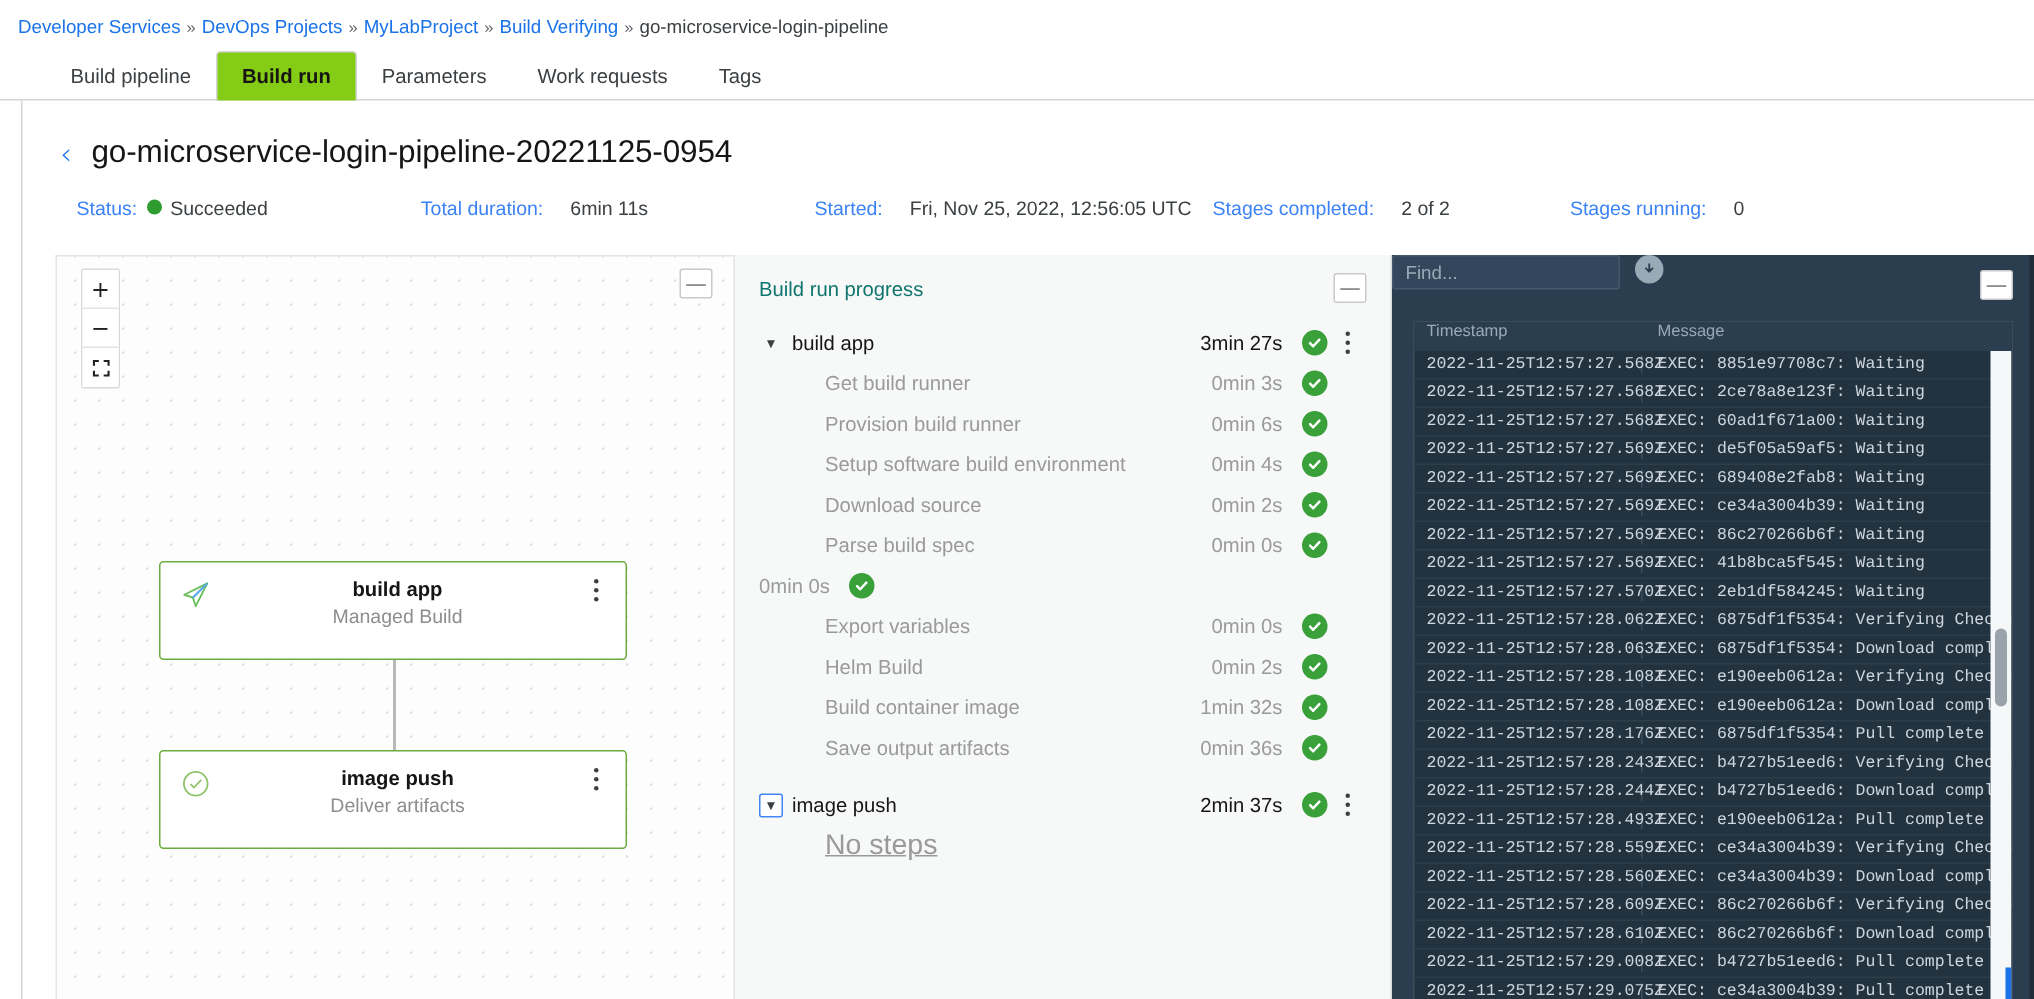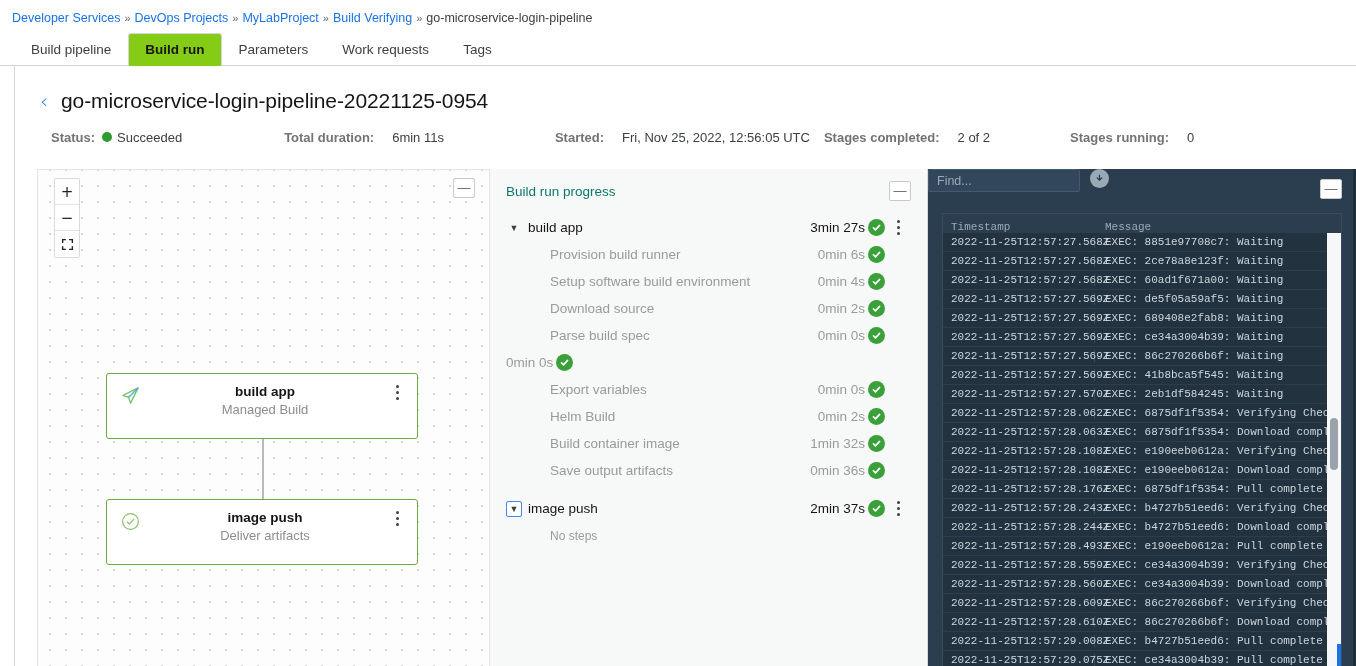--- a/index.html
+++ b/index.html
@@ -21,21 +21,21 @@
   }
   .bc-link { color: #1a73e8; text-decoration: none; cursor: pointer; text-align: center; }
   .bc-sep { color: #5f6368; margin: 0 4px; font-size: 11px; }
   .bc-current { color: #3c4043; }
 
   
   .tabs {
     display: flex;
     align-items: flex-end;
     height: 34px;
-    padding-left: 14px;
+    padding-left: 30px;
     border-bottom: 1px solid #d5d5d5;
     position: relative;
   }
   .tab {
     padding: 7px 16px 8px 16px;
     font-size: 13.5px;
     color: #3c4043;
     cursor: pointer;
     border: 1px solid transparent;
     border-bottom: none;
@@ -88,21 +88,21 @@
   
   .status-strip {
     display: flex;
     align-items: center;
     padding-left: 36px;
     height: 38px;
     font-size: 13px;
     color: #3c4043;
   }
   .st-item { display: flex; align-items: center; white-space: nowrap; }
-  .st-label { font-weight: bold; color: #737373; }
+  .st-label { font-weight: normal; color: #3b82f6; }
   .st-val { margin-left: 18px; color: #3c4043; }
   .st-dot {
     width: 10px; height: 10px; border-radius: 50%;
     background: #2e9c2e; display: inline-block;
     margin-left: 7px; margin-right: 5px;
   }
 
   
   .panels {
     display: flex;
@@ -245,35 +245,35 @@
     margin-right: 6px;
     flex: none;
   }
   .stg-caret.focused {
     border: 1.5px solid #4285f4;
     border-radius: 2px;
     background: #fff;
   }
   .stg-name { color: #161513; flex: 1; }
   .step-name { color: #9a9a9a; flex: 1; padding-left: 44px; }
-  .dur { color: #161513; margin-right: 3px; white-space: nowrap; }
+  .dur { color: #161513; margin-right: 13px; white-space: nowrap; }
   .dur.muted { color: #9a9a9a; }
   .chk {
     width: 17px; height: 17px; border-radius: 50%;
     background: #3aa03a;
     display: flex; align-items: center; justify-content: center;
     flex: none;
   }
   .chk svg { width: 11px; height: 11px; }
   .row-menu {
     width: 26px; display: flex; justify-content: center;
     cursor: pointer; flex: none;
   }
   .row-spacer { width: 26px; flex: none; }
-  .no-steps { color: #9a9a9a; padding-left: 44px; font-size: 12px; height: 27px; display: flex; align-items: center; }
+  .no-steps { color: #9a9a9a; padding-left: 44px; font-size: 19px; height: 27px; display: flex; align-items: center; text-decoration: underline; }
 
   
   .log-panel {
     flex: 1;
     background: #2b3e50;
     position: relative;
     overflow: hidden;
   }
   .log-toolbar {
     height: 44px;
@@ -315,23 +315,23 @@
   .log-table {
     position: absolute;
     left: 14px; right: 14px; top: 44px; bottom: 0;
     background: #22333f;
     border: 1px solid #3a4c5c;
     overflow: hidden;
   }
   .log-head {
     display: flex;
     height: 19px;
-    align-items: flex-end;
+    align-items: flex-start;
     background: #2b3e50;
-    font-family: Liberation Mono, monospace;
+    font-family: Liberation Sans, sans-serif;
     font-size: 11px;
     color: #9aa9b6;
   }
   .lh-ts { width: 152px; padding-left: 8px; }
   .lh-msg { padding-left: 10px; }
   .log-body {
     position: absolute;
     top: 19px; left: 0; right: 0; bottom: 0;
     overflow: hidden;
   }
@@ -494,20 +494,30 @@
             </div>
             <div class="row-menu">
               <span class="kebab">
                 <i></i>
                 <i></i>
                 <i></i>
               </span>
             </div>
           </div>
           <div class="step-row">
+            <div class="step-name">Get build runner</div>
+            <div class="dur muted">0min 3s</div>
+            <div class="chk">
+              <svg viewBox="0 0 16 16" fill="none" stroke="#ffffff" stroke-width="2.4" stroke-linecap="round" stroke-linejoin="round">
+                <path d="M3.5 8.4l3 3 6-6.5"></path>
+              </svg>
+            </div>
+            <div class="row-spacer"></div>
+          </div>
+          <div class="step-row">
             <div class="step-name">Provision build runner</div>
             <div class="dur muted">0min 6s</div>
             <div class="chk">
               <svg viewBox="0 0 16 16" fill="none" stroke="#ffffff" stroke-width="2.4" stroke-linecap="round" stroke-linejoin="round">
                 <path d="M3.5 8.4l3 3 6-6.5"></path>
               </svg>
             </div>
             <div class="row-spacer"></div>
           </div>
           <div class="step-row">

